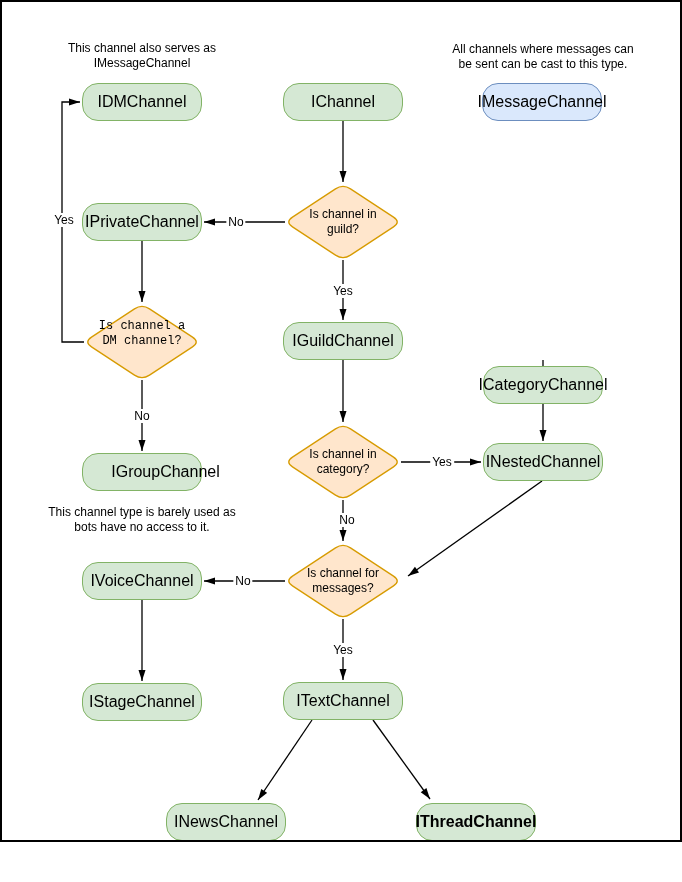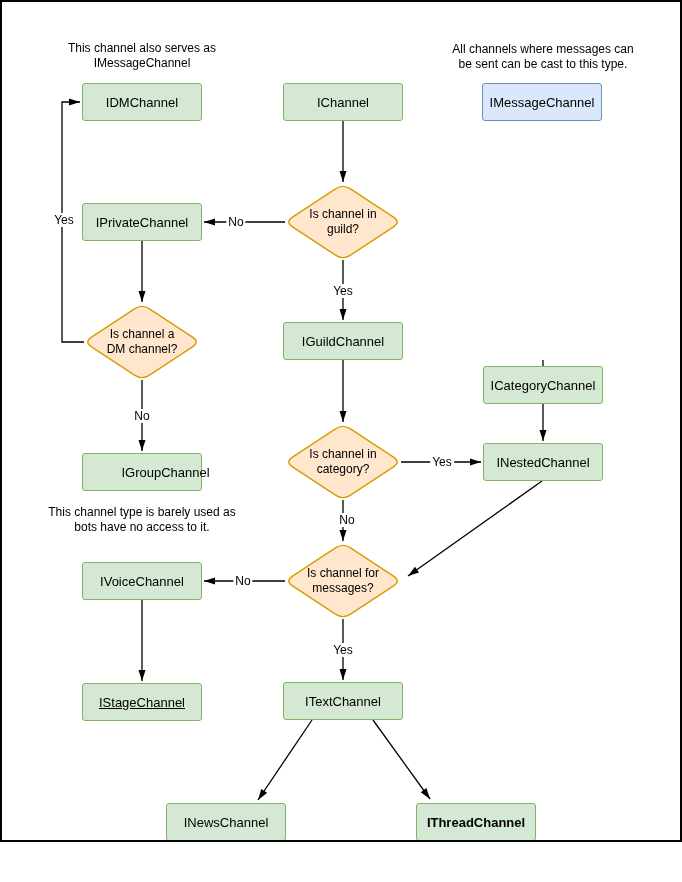--- a/index.html
+++ b/index.html
@@ -17,25 +17,25 @@
   .layer { position: absolute; left: 0; top: 0; }
   .edge { fill: none; stroke: #000000; stroke-width: 1.3px; }
   .decision-shape { fill: #ffe6cc; stroke: #d79b00; stroke-width: 1.3px; }
   .node {
     position: absolute;
     width: 120px;
     height: 38px;
     box-sizing: border-box;
     border: 1.3px solid #82b366;
     background: #d5e8d4;
-    border-radius: 3px;
+    border-radius: 16px;
     display: flex;
     align-items: center;
     justify-content: center;
-    font-size: 13px;
+    font-size: 16px;
     text-align: center;
   }
   .node.blue { background: #dae8fc; border-color: #6c8ebf; }
   .decision-label {
     position: absolute;
     transform: translate(-50%, -50%);
     text-align: center;
     font-size: 12px;
     line-height: 15px;
     white-space: pre-line;
@@ -107,28 +107,28 @@
 
   <div class="node" style="left:80px; top:81px;">IDMChannel</div>
   <div class="node" style="left:281px; top:81px;">IChannel</div>
   <div class="node blue" style="left:480px; top:81px;">IMessageChannel</div>
   <div class="node" style="left:80px; top:201px;">IPrivateChannel</div>
   <div class="node" style="left:281px; top:320px;">IGuildChannel</div>
   <div class="node" style="left:481px; top:320px;margin-top:44px;">ICategoryChannel</div>
   <div class="node" style="left:80px; top:451px;padding-left:47px;">IGroupChannel</div>
   <div class="node" style="left:481px; top:441px;">INestedChannel</div>
   <div class="node" style="left:80px; top:560px;">IVoiceChannel</div>
-  <div class="node" style="left:80px; top:681px;text-decoration:underline;">IStageChannel</div>
+  <div class="node" style="left:80px; top:681px;">IStageChannel</div>
   <div class="node" style="left:281px; top:680px;">ITextChannel</div>
   <div class="node" style="left:164px; top:801px;">INewsChannel</div>
   <div class="node" style="left:414px; top:801px;font-weight:bold;">IThreadChannel</div>
 
   <div class="decision-label" style="left:341px; top:220px;">Is channel in
 guild?</div>
-  <div class="decision-label" style="left:140px; top:340px;">Is channel a
+  <div class="decision-label" style="left:140px; top:332px;font-family:Liberation Mono, monospace;">Is channel a
 DM channel?</div>
   <div class="decision-label" style="left:341px; top:460px;">Is channel in
 category?</div>
   <div class="decision-label" style="left:341px; top:579px;">Is channel for
 messages?</div>
 
   <div class="edge-label" style="left:234px; top:220px;">No</div>
   <div class="edge-label" style="left:341px; top:289px;">Yes</div>
   <div class="edge-label" style="left:62px; top:218px;">Yes</div>
   <div class="edge-label" style="left:140px; top:414px;">No</div>

